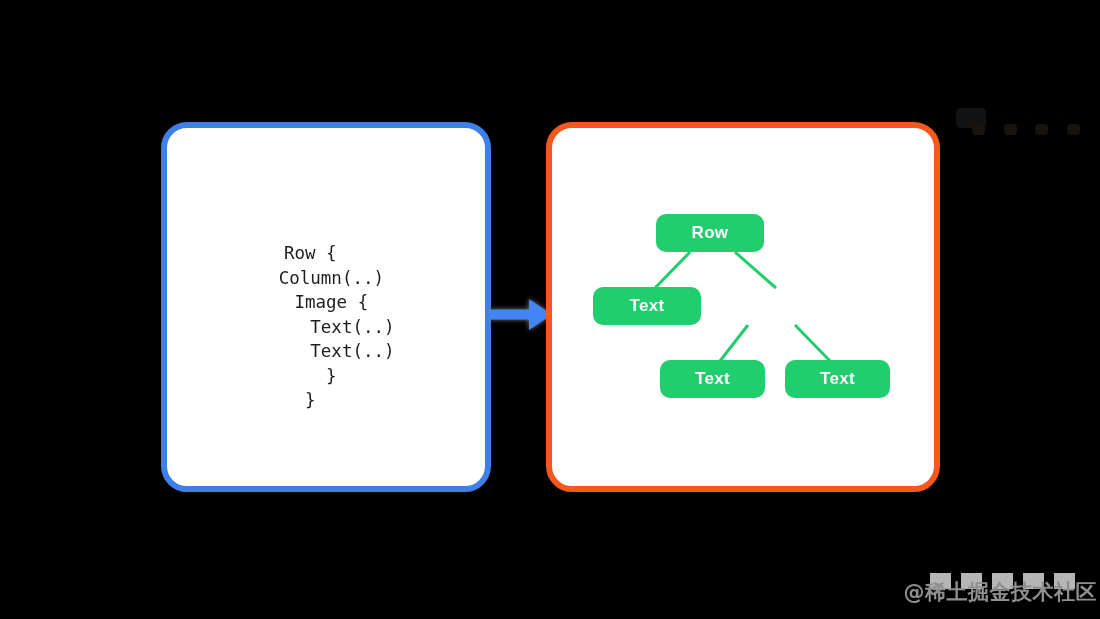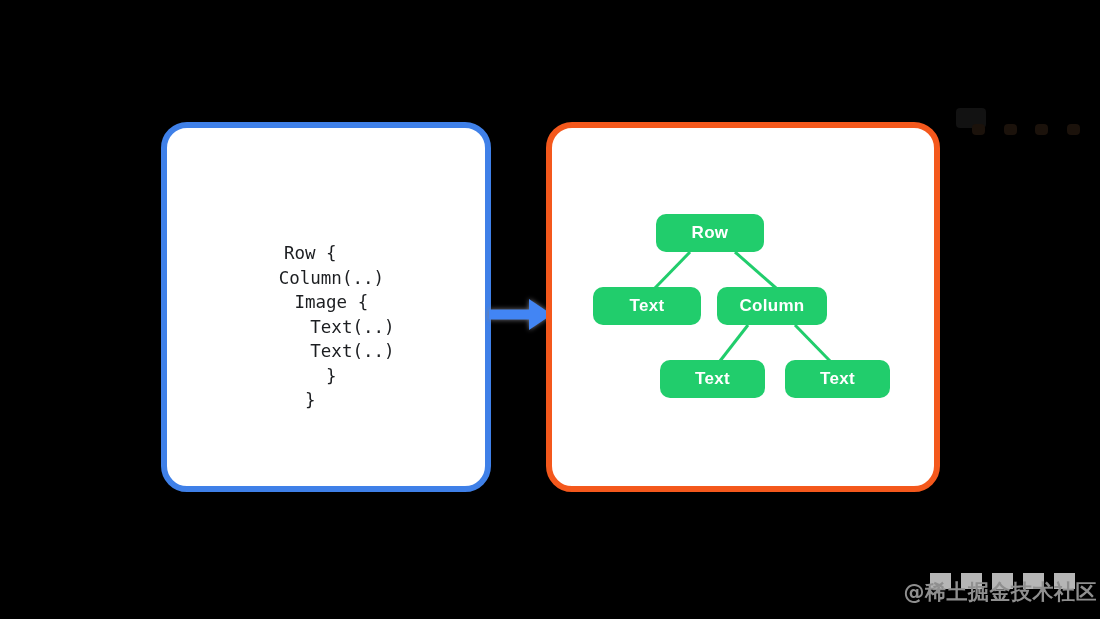--- a/index.html
+++ b/index.html
@@ -131,21 +131,20 @@
 
   <div class="panel right">
     <svg class="edges" viewBox="0 0 382 358">
       <line x1="138" y1="124" x2="103" y2="160" stroke="#21cd6c" stroke-width="3"></line>
       <line x1="183" y1="124" x2="224" y2="160" stroke="#21cd6c" stroke-width="3"></line>
       <line x1="196" y1="197" x2="168" y2="233" stroke="#21cd6c" stroke-width="3"></line>
       <line x1="243" y1="197" x2="278" y2="233" stroke="#21cd6c" stroke-width="3"></line>
     </svg>
     <div class="node node-row">Row</div>
     <div class="node node-image">Text</div>
-    <div class="node node-column">Column</div>
     <div class="node node-text1">Text</div>
     <div class="node node-text2">Text</div>
   </div>
 
   <div class="wm-top">
     <div class="smudge"></div>
     <div class="dot d1"></div>
     <div class="dot d2"></div>
     <div class="dot d3"></div>
     <div class="dot d4"></div>

